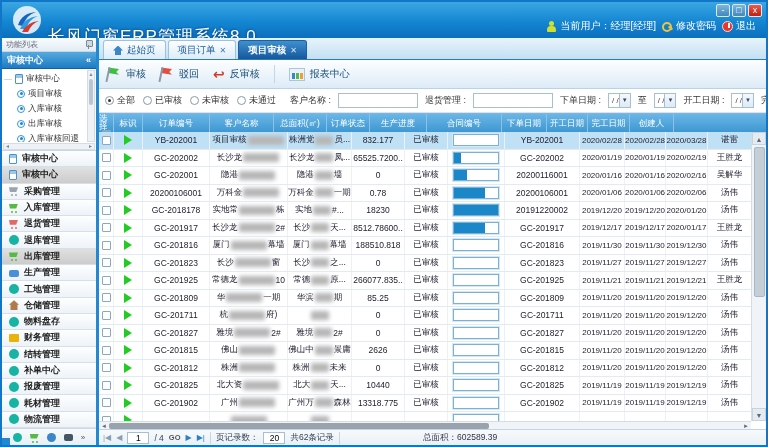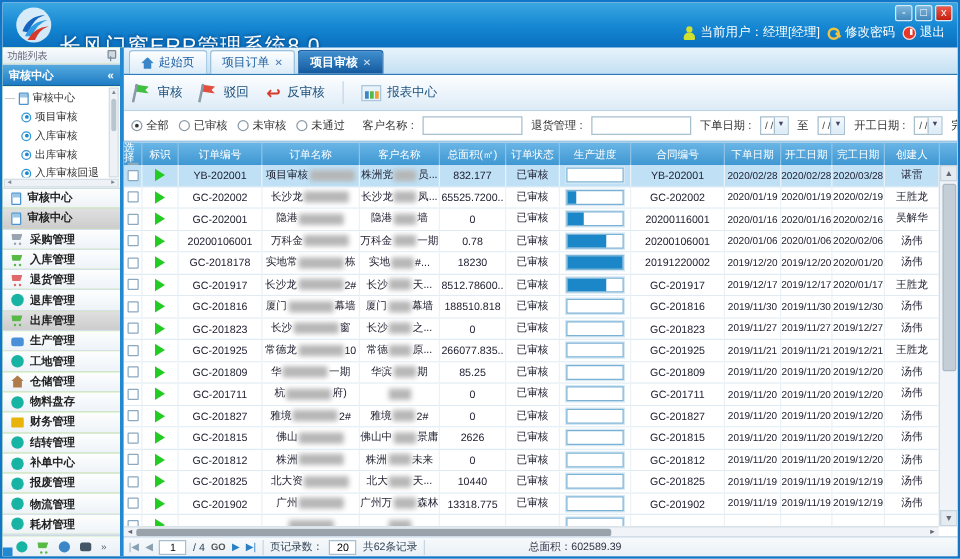--- a/index.html
+++ b/index.html
@@ -263,25 +263,25 @@
           <div class="nav-item">
             <span class="nav-ic dot" style="background: rgb(23, 179, 163); color: rgb(23, 179, 163);"></span>
             <span>补单中心</span>
           </div>
           <div class="nav-item">
             <span class="nav-ic dot" style="background: rgb(23, 179, 163); color: rgb(23, 179, 163);"></span>
             <span>报废管理</span>
           </div>
           <div class="nav-item">
             <span class="nav-ic dot" style="background: rgb(23, 179, 163); color: rgb(23, 179, 163);"></span>
+            <span>耗材管理</span>
+          </div>
+          <div class="nav-item">
+            <span class="nav-ic dot" style="background: rgb(23, 179, 163); color: rgb(23, 179, 163);"></span>
             <span>物流管理</span>
-          </div>
-          <div class="nav-item">
-            <span class="nav-ic dot" style="background: rgb(23, 179, 163); color: rgb(23, 179, 163);"></span>
-            <span>耗材管理</span>
           </div>
         </div>
       <div class="icon-strip">
           <span class="nav-ic dot strip-ic" style="background: rgb(23, 179, 163); color: rgb(23, 179, 163);"></span>
           <span class="nav-ic cart strip-ic" style="background: rgb(88, 185, 71); color: rgb(88, 185, 71);"></span>
           <span class="nav-ic dot strip-ic" style="background: rgb(58, 134, 200); color: rgb(58, 134, 200);"></span>
           <span class="nav-ic machine strip-ic" style="background: rgb(68, 85, 102); color: rgb(68, 85, 102);"></span>
           <span class="strip-more">»</span>
         </div>
       <div class="corner-chip"></div>
@@ -370,23 +370,20 @@
             <div class="hcell c0">
               <span>选择</span>
               <span class="chk"></span>
             </div>
             <div class="hcell c1">
               <span>标识</span>
             </div>
             <div class="hcell c2">
               <span>订单编号</span>
             </div>
-            <div class="hcell c3">
-              <span>订单名称</span>
-            </div>
             <div class="hcell c4">
               <span>客户名称</span>
             </div>
             <div class="hcell c5">
               <span>总面积(㎡)</span>
             </div>
             <div class="hcell c6">
               <span>订单状态</span>
             </div>
             <div class="hcell c7">

